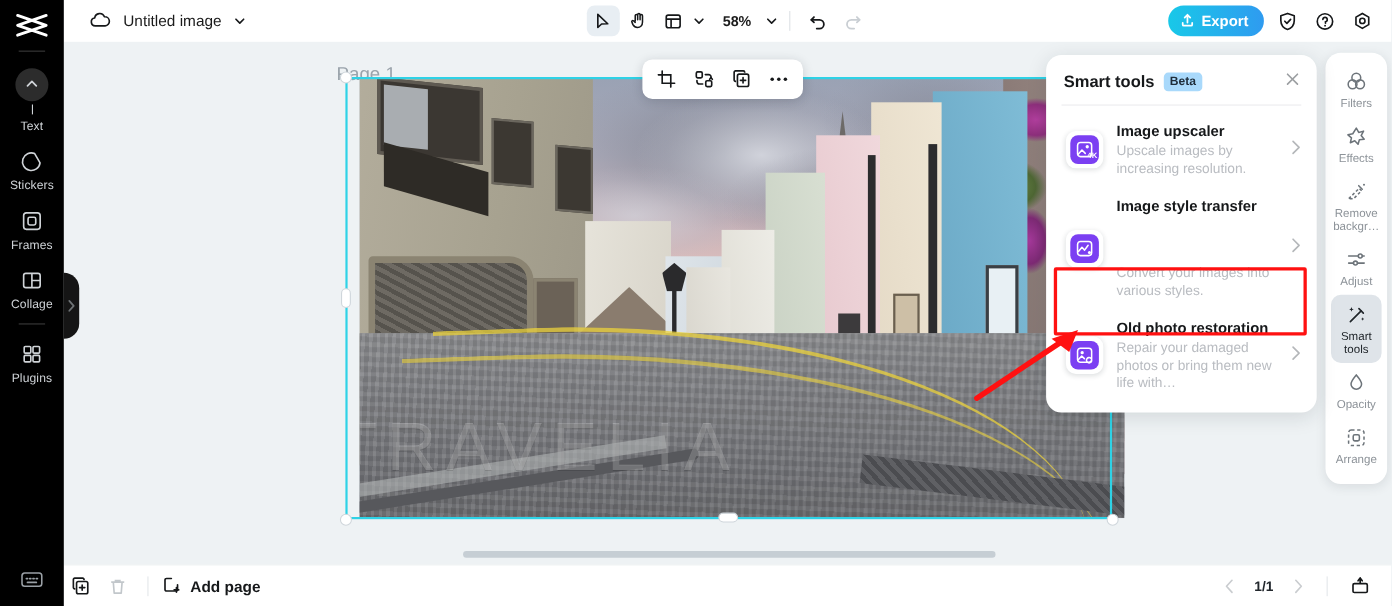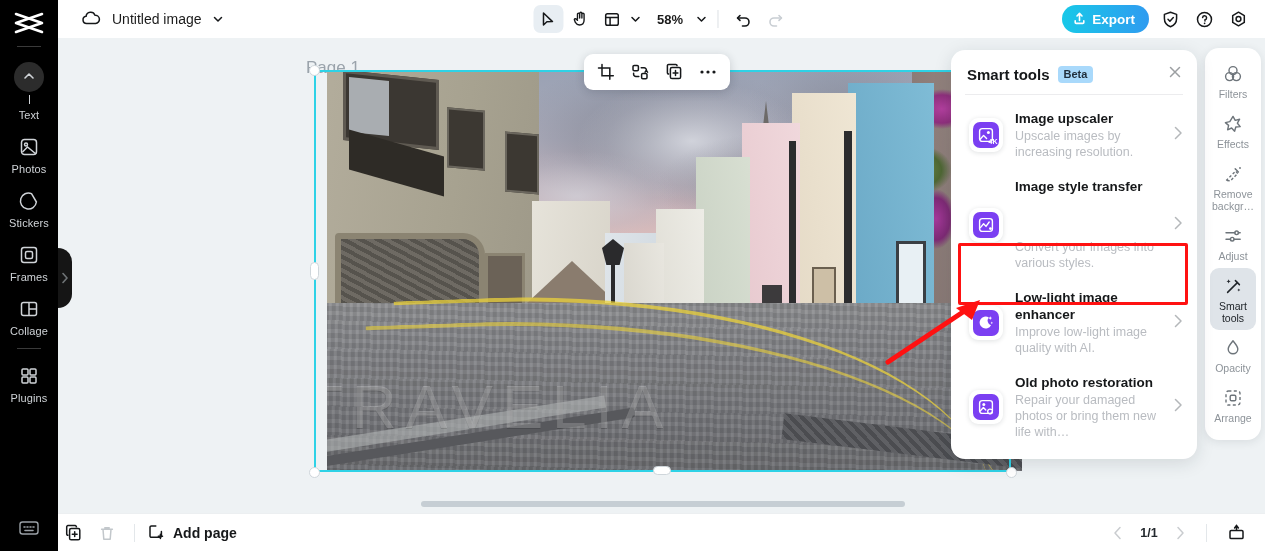--- a/index.html
+++ b/index.html
@@ -237,30 +237,20 @@
       <span class="ric">
         <svg width="14" height="14" viewBox="0 0 14 14">
             <path d="M3 8 L7 4 L11 8" stroke="#cfd3d7" stroke-width="1.6" fill="none" stroke-linecap="round" stroke-linejoin="round"></path>
           </svg>
       </span>
       <span style="width:1px;height:9px;background:#cfd3d7;display:block;margin:-1px 0 1px;"></span>
       <span class="rlabel">Text</span>
     </div>
 
 
-    <div class="rail-item">
-      <span class="ric">
-        <svg width="22" height="22" viewBox="0 0 22 22" fill="none" stroke="#cfd3d7" stroke-width="1.5">
-          <rect x="3.5" y="3.5" width="15" height="15" rx="3"></rect>
-            <circle cx="8" cy="8.5" r="1.5"></circle>
-            <path d="M4.5 16 L9.5 11 L18 18"></path>
-        </svg>
-      </span>
-      <span class="rlabel">Photos</span>
-    </div>
 
     <div class="rail-item">
       <span class="ric">
         <svg width="22" height="22" viewBox="0 0 22 22" fill="none" stroke="#cfd3d7" stroke-width="1.5">
           <path d="M13.5 3.6 A8 8 0 1 0 18.4 12 Z" stroke-linejoin="round"></path>
         </svg>
       </span>
       <span class="rlabel">Stickers</span>
     </div>
 
@@ -588,40 +578,20 @@
         <span class="sp-name" style="display:block;">Image style transfer</span>
         <span class="sp-desc" style="display:block;margin-top:44px;">Convert your images into various styles.</span>
       </span>
       <span class="sp-arrow">
         <svg width="10" height="14" viewBox="0 0 10 14">
             <path d="M2.5 1.5 L8 7 L2.5 12.5" stroke="#5b6167" stroke-width="1.5" fill="none" stroke-linecap="round" stroke-linejoin="round"></path>
           </svg>
       </span>
     </div>
 
-    <div class="sp-item">
-      <span class="sp-ic">
-        <span class="sq">
-          <svg width="18" height="18" viewBox="0 0 18 18" fill="#fff">
-            <path d="M11.8 3.4A6 6 0 1 0 14 11.2a4.9 4.9 0 0 1-2.2-7.8Z"></path>
-            <path d="M13.2 2.2l.55 1.35 1.35.55-1.35.55-.55 1.35-.55-1.35-1.35-.55 1.35-.55Z"></path>
-            <path d="M14.8 7.6l.38.92.92.38-.92.38-.38.92-.38-.92-.92-.38.92-.38Z"></path>
-          </svg>
-        </span>
-      </span>
-      <span class="sp-txt">
-        <span class="sp-name" style="display:block;">Low-light image enhancer</span>
-        <span class="sp-desc" style="display:block;">Improve low-light image quality with AI.</span>
-      </span>
-      <span class="sp-arrow">
-        <svg width="10" height="14" viewBox="0 0 10 14">
-            <path d="M2.5 1.5 L8 7 L2.5 12.5" stroke="#5b6167" stroke-width="1.5" fill="none" stroke-linecap="round" stroke-linejoin="round"></path>
-          </svg>
-      </span>
-    </div>
 
     <div class="sp-item">
       <span class="sp-ic">
         <span class="sq">
           <svg width="18" height="18" viewBox="0 0 18 18" fill="none" stroke="#fff" stroke-width="1.4">
             <rect x="2.6" y="2.6" width="12.8" height="12.8" rx="2.6"></rect>
             <circle cx="6.8" cy="6.6" r="1.5" fill="#fff" stroke="none"></circle>
             <path d="M3.2 13 L6.4 9.6 L8.8 12" stroke-linecap="round" stroke-linejoin="round"></path>
             <path d="M14.6 11.6a2.4 2.4 0 1 0 .8 2.6" stroke-linecap="round"></path>
           </svg>

